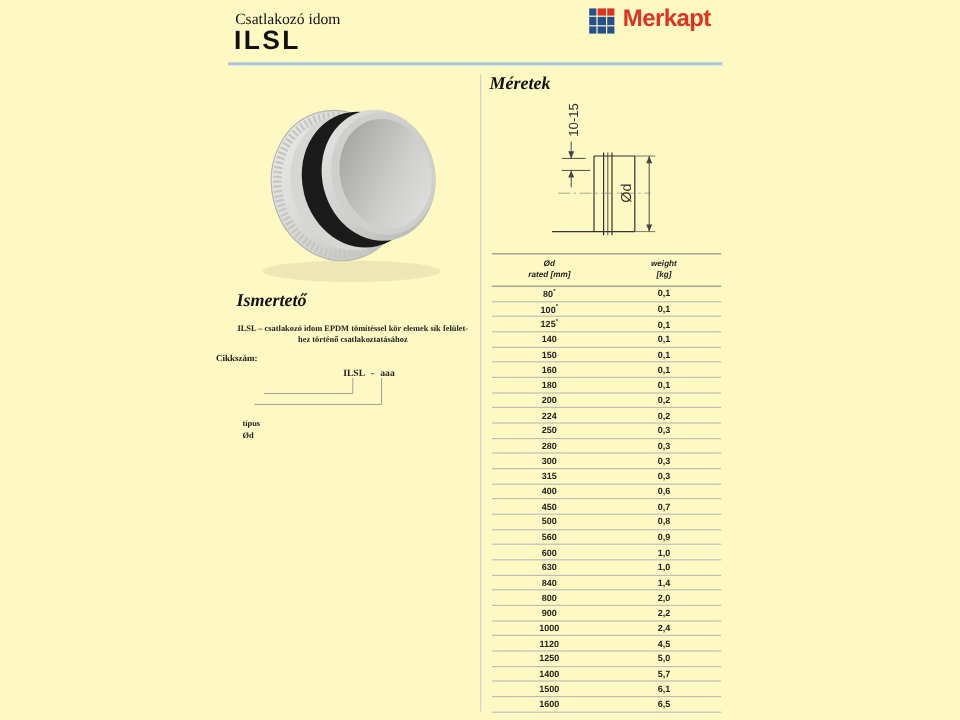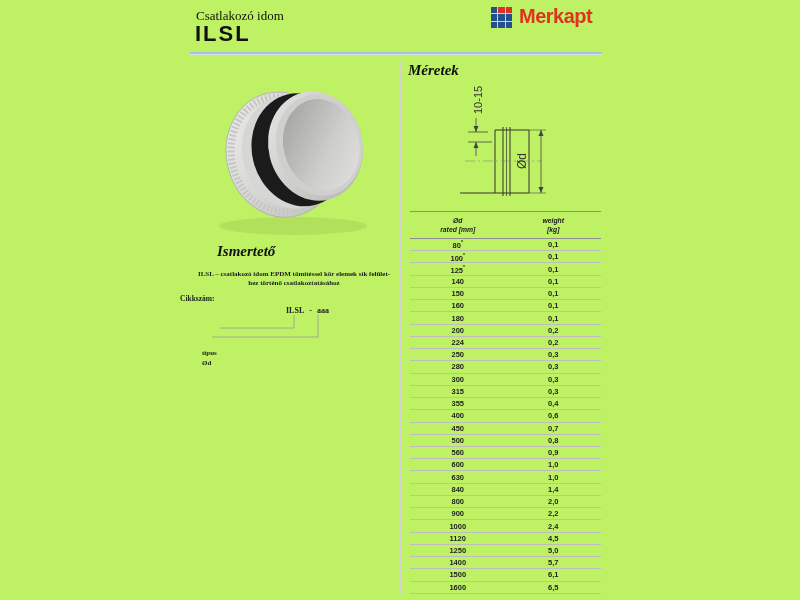--- a/index.html
+++ b/index.html
@@ -1,35 +1,35 @@
 <!DOCTYPE html>
 <html><head>
 <meta charset="utf-8">
 <style>
   html,body{margin:0;padding:0;background:#fff;}
-  .page{position:relative;width:800px;height:600px;background:#bef264;overflow:hidden;
+  .page{position:relative;width:800px;height:600px;background:#fef9c3;overflow:hidden;
         font-family:"Liberation Sans",sans-serif;color:#1a1a1a;}
   .abs{position:absolute;}
 
   
   .category{left:196px;top:8px;font-family:"Liberation Serif",serif;font-size:13px;color:#111;}
   .code-title{left:195px;top:21px;font-size:22px;font-weight:bold;letter-spacing:2px;color:#111;}
   .logo{left:491px;top:5px;display:flex;align-items:flex-start;gap:7px;}
   .logo-grid{width:21px;height:21px;display:grid;grid-template-columns:repeat(3,1fr);
              grid-template-rows:repeat(3,1fr);gap:1px;margin-top:2px;}
   .logo-grid span{display:block;}
   .logo-text{font-size:20px;font-weight:bold;letter-spacing:-0.5px;}
 
   .divider-blue{left:190px;top:52px;width:412px;height:2px;background:#a9c2d6;border-bottom:1px solid #d7e2ec;}
   .vdivider{left:400px;top:62px;width:1px;height:531px;background:#d2d2d2;}
 
   
   .section-title{font-family:"Liberation Serif",serif;font-style:italic;font-weight:bold;
                  font-size:15px;color:#111;}
-  .ismerteto{left:197px;top:243px;margin-left:20px;}
+  .ismerteto{left:197px;top:243px;}
   .meretek{left:408px;top:62px;}
   .desc{left:195px;top:270px;width:198px;text-align:center;
         font-family:"Liberation Serif",serif;font-size:7px;font-weight:bold;
         line-height:9px;color:#222;}
   .cikkszam{left:180px;top:294px;font-family:"Liberation Serif",serif;font-size:7.5px;
             font-weight:bold;color:#222;}
   .part-code{left:286px;top:306px;font-family:"Liberation Serif",serif;font-size:8px;
              font-weight:bold;color:#222;display:flex;gap:5px;}
   .pn-label{font-family:"Liberation Serif",serif;font-size:7px;font-weight:bold;color:#222;margin-top:29px;}
   .lbl-tipus{left:202px;top:320px;}
@@ -212,24 +212,20 @@
         </div>
         <div class="trow">
           <div class="tcell">300</div>
           <div class="tcell">0,3</div>
         </div>
         <div class="trow">
           <div class="tcell">315</div>
           <div class="tcell">0,3</div>
         </div>
         <div class="trow">
-          <div class="tcell">355</div>
-          <div class="tcell">0,4</div>
-        </div>
-        <div class="trow">
           <div class="tcell">400</div>
           <div class="tcell">0,6</div>
         </div>
         <div class="trow">
           <div class="tcell">450</div>
           <div class="tcell">0,7</div>
         </div>
         <div class="trow">
           <div class="tcell">500</div>
           <div class="tcell">0,8</div>

